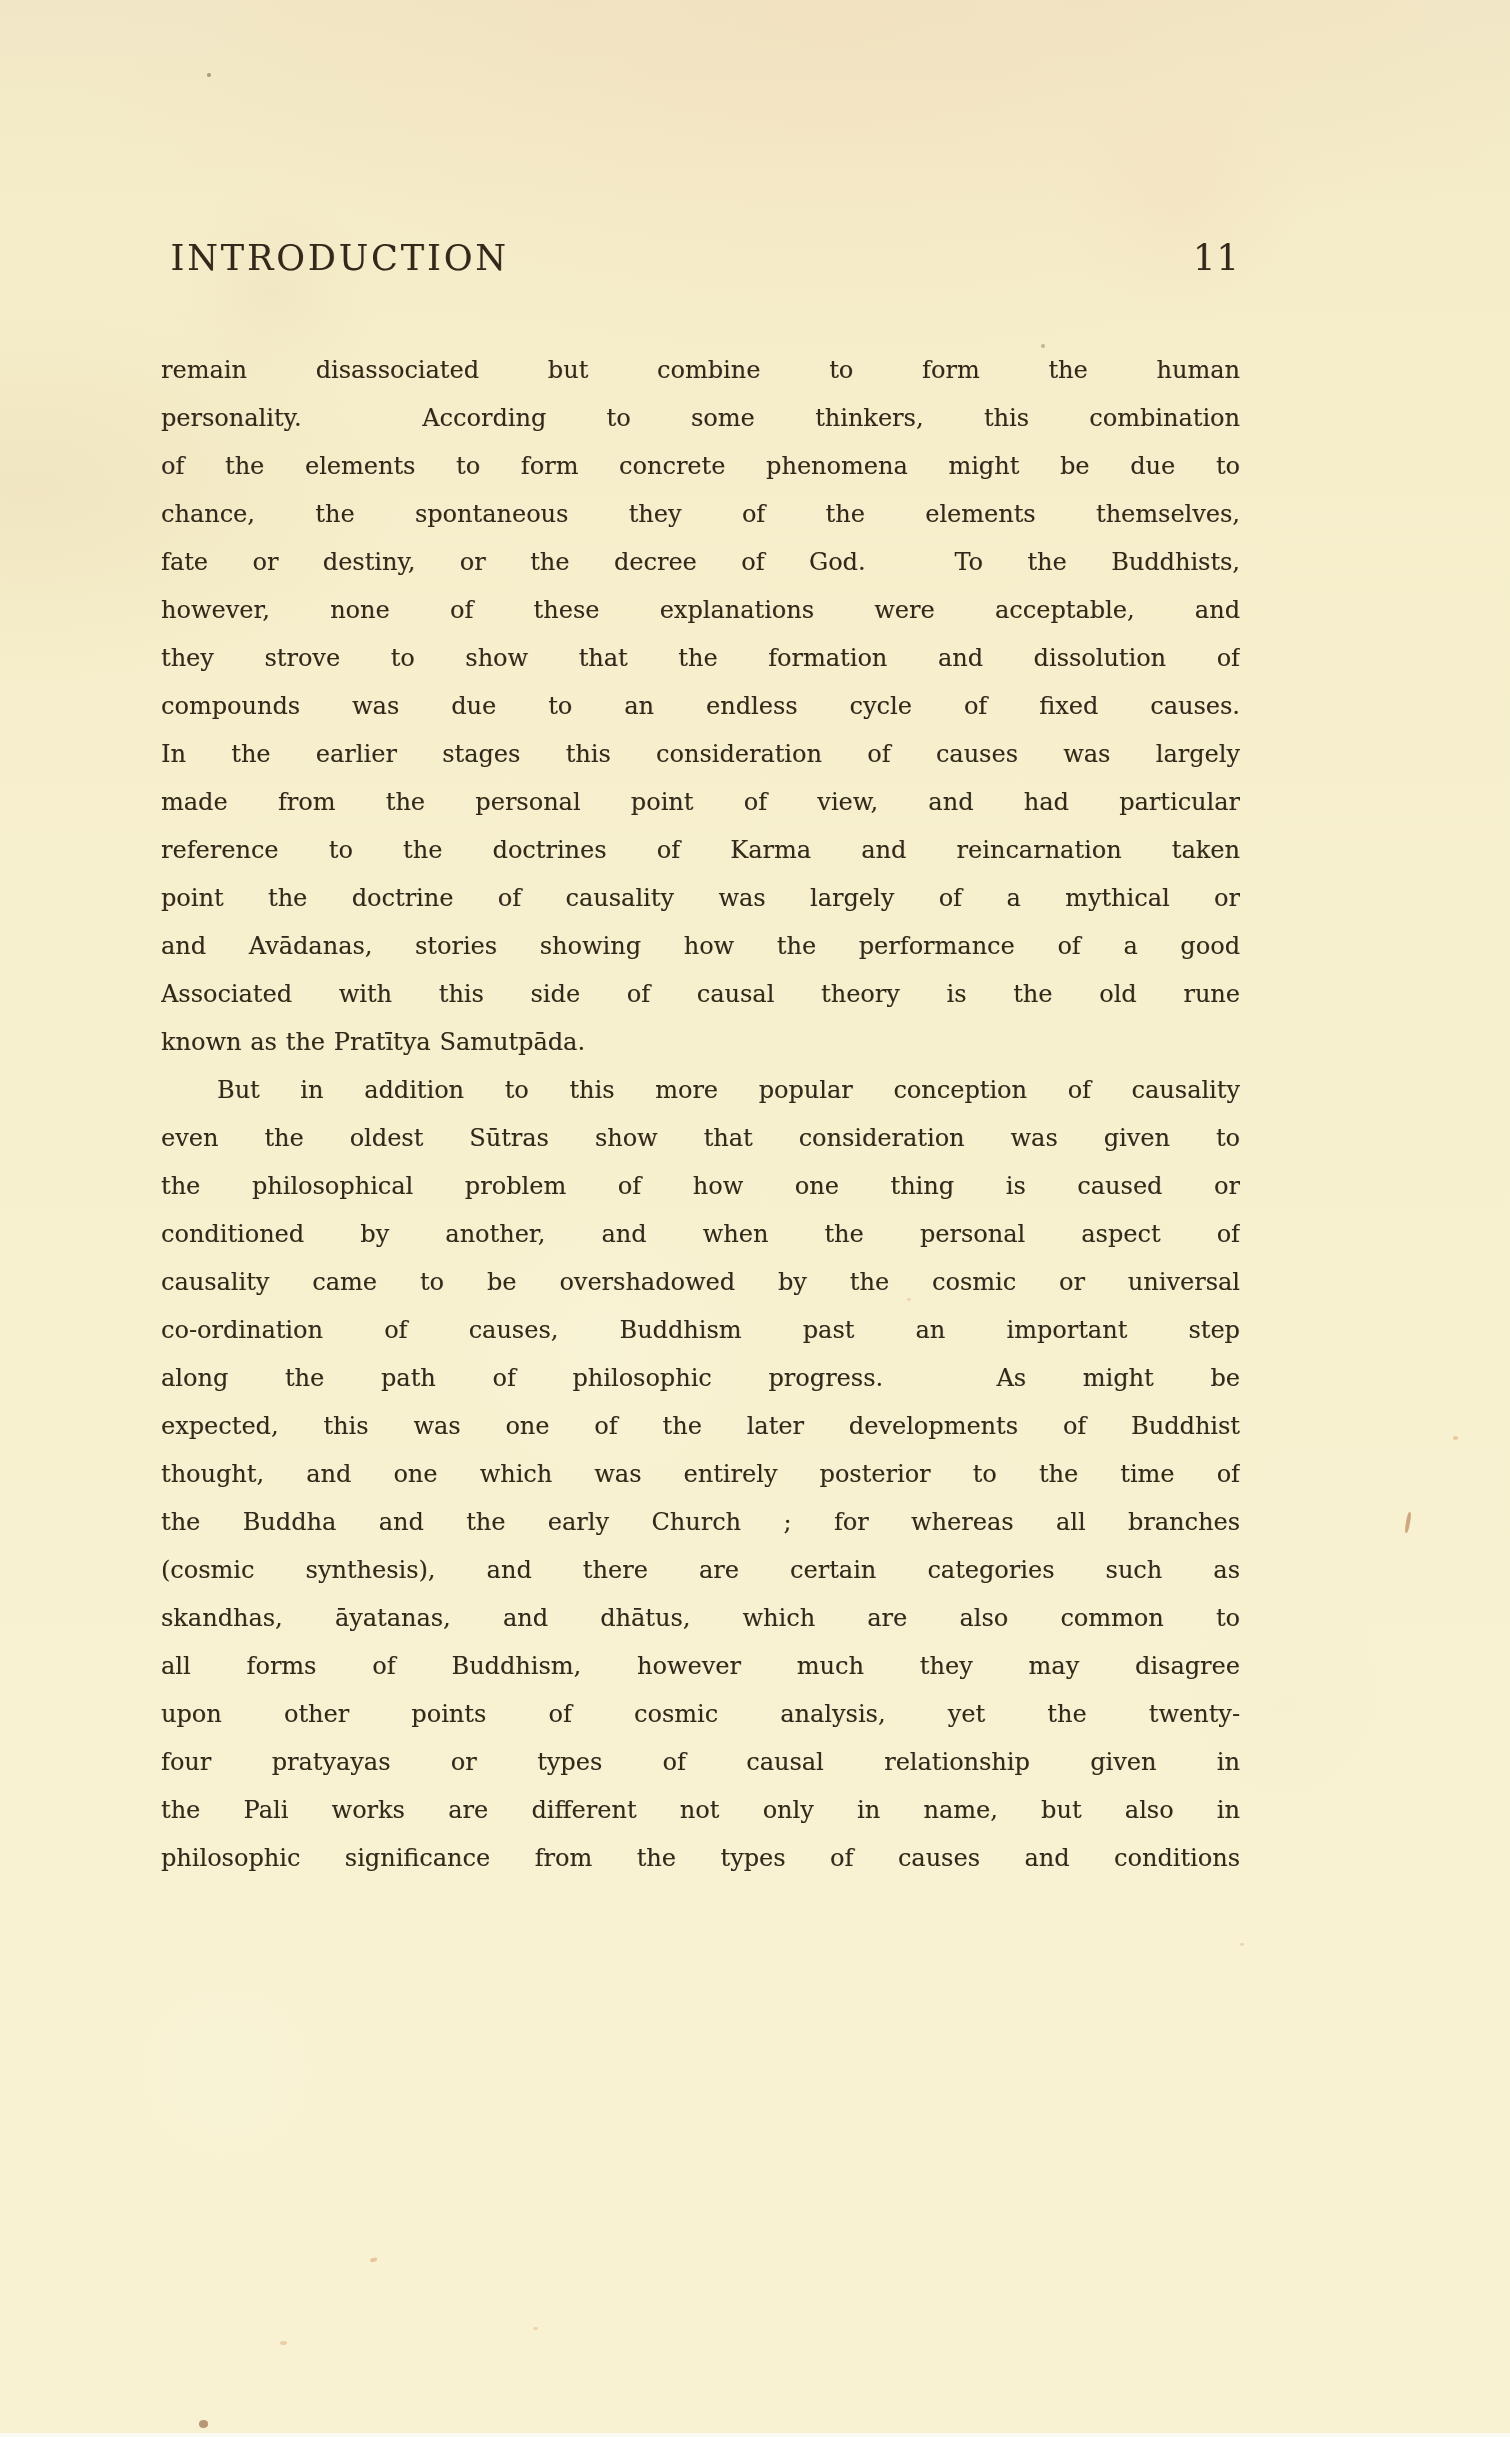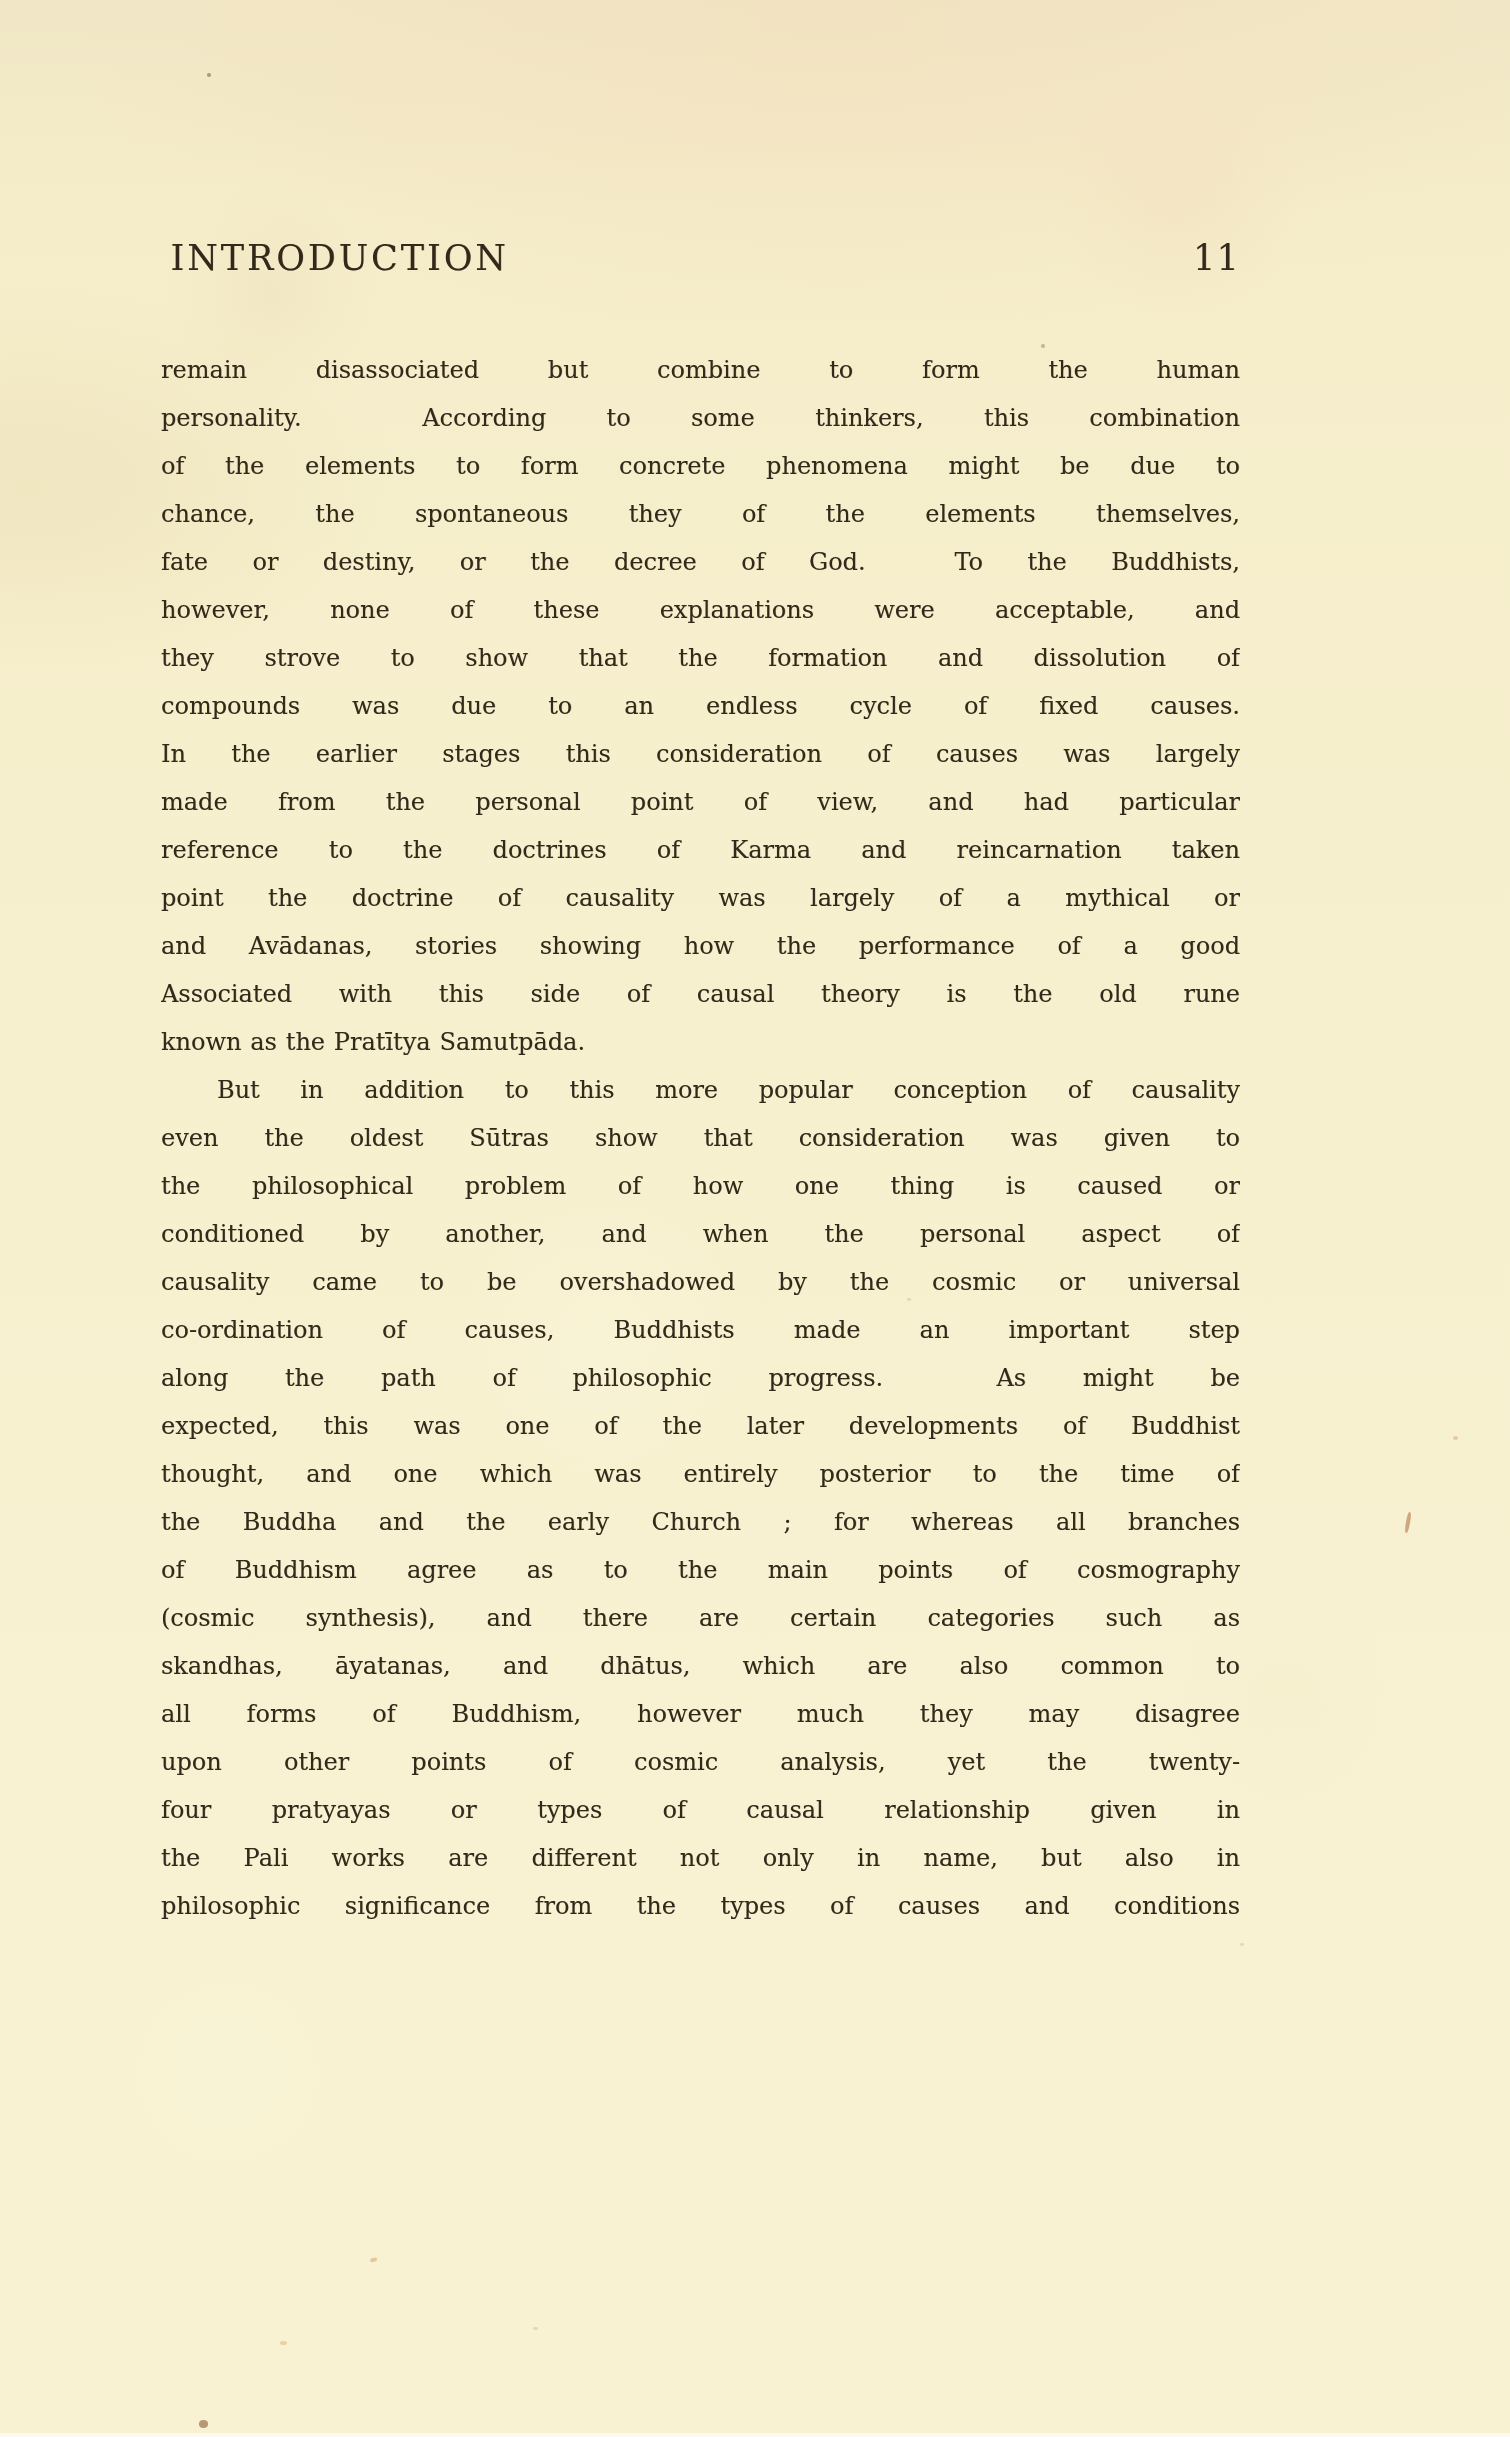--- a/index.html
+++ b/index.html
@@ -115,26 +115,25 @@
       <div class="line">reference to the doctrines of Karma and reincarnation taken</div>
       <div class="line">point the doctrine of causality was largely of a mythical or</div>
       <div class="line">and Avādanas, stories showing how the performance of a good</div>
       <div class="line">Associated with this side of causal theory is the old rune</div>
       <div class="line left">known as the Pratītya Samutpāda.</div>
       <div class="line indent">But in addition to this more popular conception of causality</div>
       <div class="line">even the oldest Sūtras show that consideration was given to</div>
       <div class="line">the philosophical problem of how one thing is caused or</div>
       <div class="line">conditioned by another, and when the personal aspect of</div>
       <div class="line">causality came to be overshadowed by the cosmic or universal</div>
-      <div class="line">co-ordination of causes, Buddhists made an important step</div>
+      <div class="line">co-ordination of causes, Buddhism past an important step</div>
       <div class="line">along the path of philosophic progress.&nbsp; As might be</div>
       <div class="line">expected, this was one of the later developments of Buddhist</div>
       <div class="line">thought, and one which was entirely posterior to the time of</div>
       <div class="line">the Buddha and the early Church ; for whereas all branches</div>
-      <div class="line">of Buddhism agree as to the main points of cosmography</div>
       <div class="line">(cosmic synthesis), and there are certain categories such as</div>
       <div class="line">skandhas, āyatanas, and dhātus, which are also common to</div>
       <div class="line">all forms of Buddhism, however much they may disagree</div>
       <div class="line">upon other points of cosmic analysis, yet the twenty-</div>
       <div class="line">four pratyayas or types of causal relationship given in</div>
       <div class="line">the Pali works are different not only in name, but also in</div>
       <div class="line">philosophic significance from the types of causes and conditions</div>
     </div>
 
   <div class="speck" style="left:1406px; top:1512px; width:4.1px; height:21px; background:#b97f52; opacity:.65; transform:rotate(10deg); border-radius:40%;"></div>

